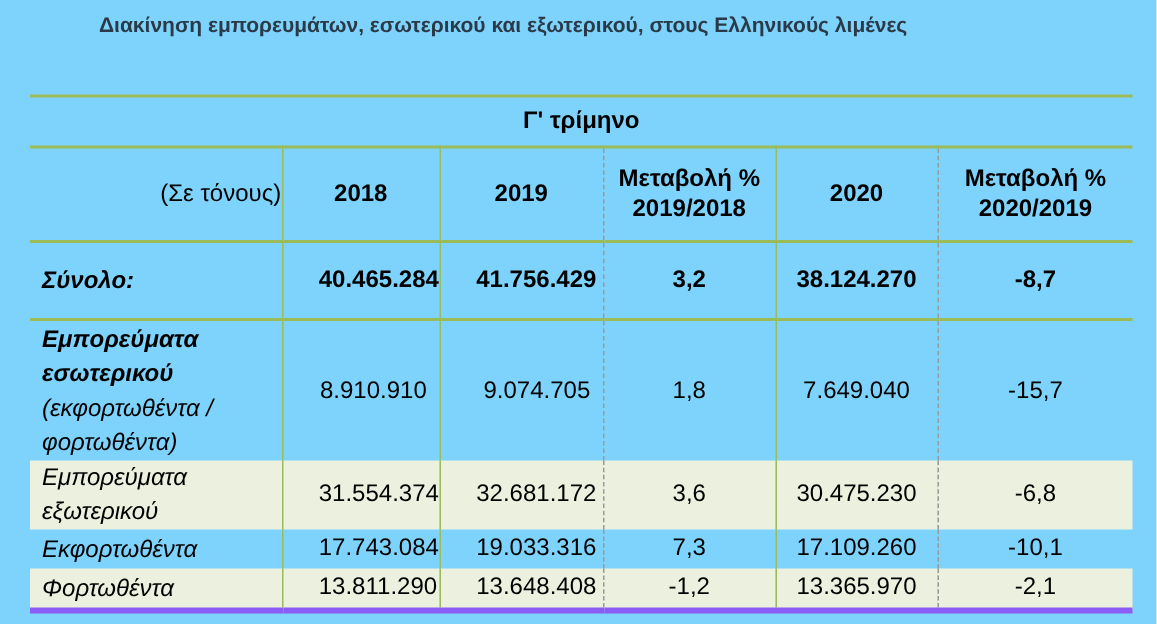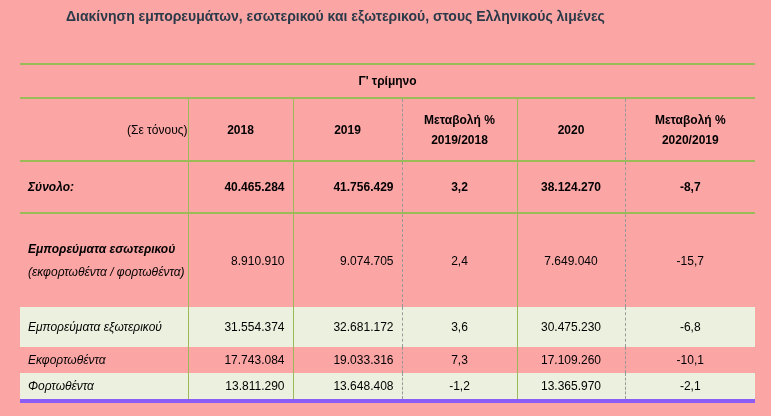--- a/index.html
+++ b/index.html
@@ -1,40 +1,40 @@
 <!DOCTYPE html>
 <html><head>
 <meta charset="utf-8">
 <style>
   html, body { margin: 0; padding: 0; background: #ffffff; }
   .page {
     position: relative;
     width: 771px;
     height: 416px;
-    background: #fca5a5;
+    background: #7dd3fc;
     font-family: "Liberation Sans", sans-serif;
     overflow: hidden;
   }
   .title {
     position: absolute;
     left: 66px;
     top: 6px;
     font-size: 14px;
     font-weight: 700;
     line-height: 21px;
     color: #2B3A48;
   }
   .title .l2 { margin-left: 19px; }
 
   .tablewrap { position: absolute; left: 20px; top: 63px; }
   table.stats {
     border-collapse: collapse;
     table-layout: fixed;
     width: 735px;
-    font-size: 12px;
+    font-size: 16px;
     color: #000000;
   }
   .stats td, .stats th { padding: 0; font-weight: 400; }
 
   
   .vs { border-right: 1.5px solid #9BBB59; }   
   .vd { border-right: 1px dashed #999999; }    
 
   tr.quarter td {
     border-top: 2px solid #9BBB59;
@@ -115,21 +115,21 @@
         <td class="numc">-8,7</td>
       </tr>
 
       <tr class="esot">
         <td class="lbl vs">
           <div class="boldlbl">Εμπορεύματα εσωτερικού</div>
           <div class="sublbl">(εκφορτωθέντα / φορτωθέντα)</div>
         </td>
         <td class="num vs">8.910.910</td>
         <td class="num vd">9.074.705</td>
-        <td class="numc vs">2,4</td>
+        <td class="numc vs">1,8</td>
         <td class="numc vd">7.649.040</td>
         <td class="numc">-15,7</td>
       </tr>
 
       <tr class="exot">
         <td class="lbl boldlbl vs">Εμπορεύματα εξωτερικού</td>
         <td class="num vs">31.554.374</td>
         <td class="num vd">32.681.172</td>
         <td class="numc vs">3,6</td>
         <td class="numc vd">30.475.230</td>

